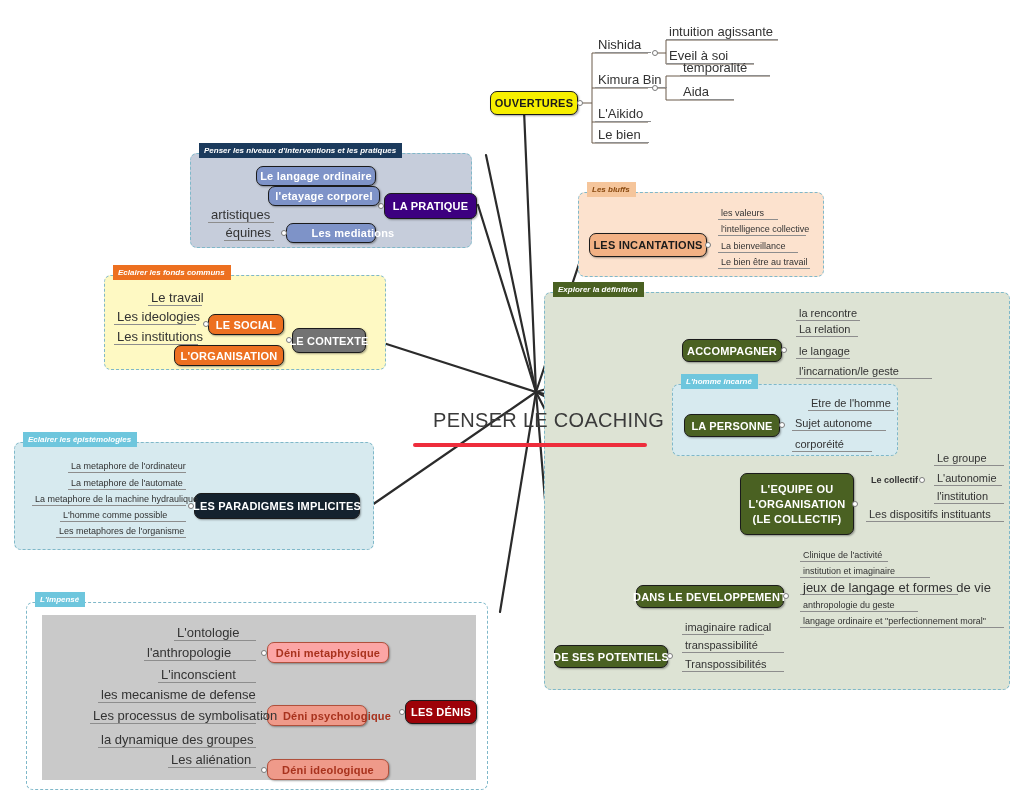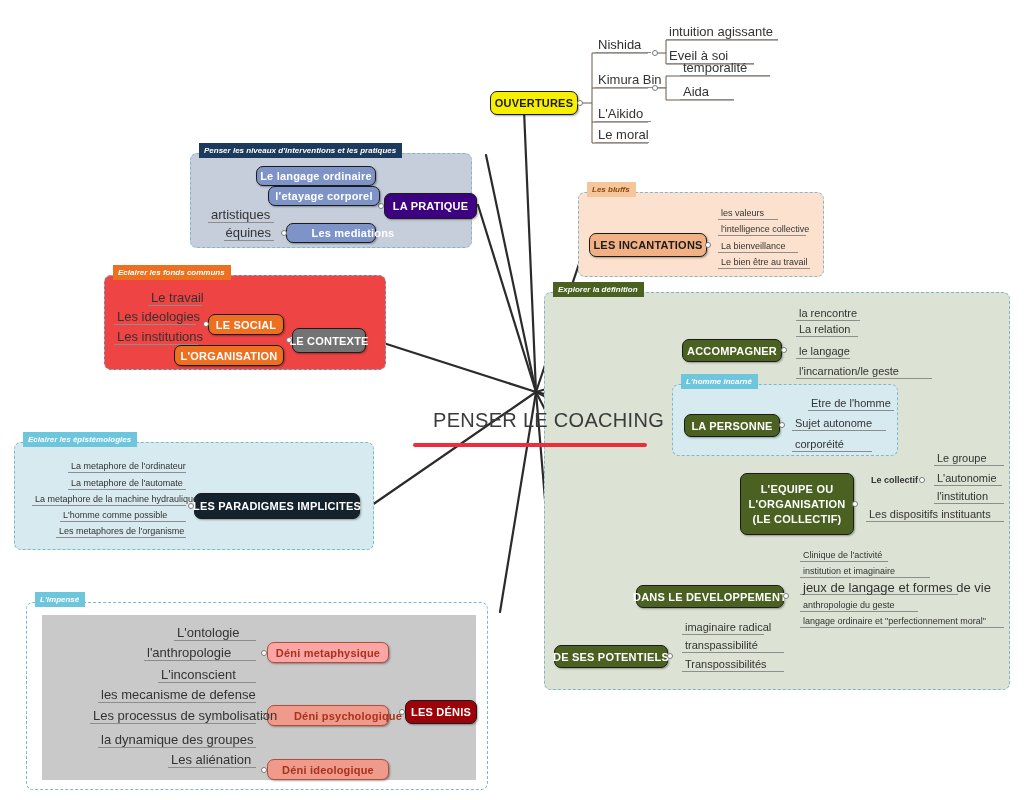--- a/index.html
+++ b/index.html
@@ -203,21 +203,21 @@
     <span>temporalité</span>
     </div>
   <div class="node leaf" style="left:680px;top:84px;width:54px;height:16px;font-size:13px;">
     <span>Aida</span>
     </div>
 
   <div class="node leaf" style="left:595px;top:106px;width:56px;height:16px;font-size:13px;">
     <span>L'Aikido</span>
     </div>
   <div class="node leaf" style="left:595px;top:127px;width:54px;height:16px;font-size:13px;">
-    <span>Le moral</span>
+    <span>Le bien</span>
     </div>
 
   <div class="panel" style="left:190px;top:153px;width:282px;height:95px;background:#c6cddb;">
     <div class="panel-title" style="background:#1b3a5c;">Penser les niveaux d'interventions et les pratiques</div>
   </div>
   <div class="node main-node" style="left:384px;top:193px;width:93px;height:26px;background:#3d0080;color:#fff;font-size:11px;">
     <span>LA PRATIQUE</span>
     </div>
   <div class="conn-dot" style="left:378px;top:203px;"></div>
 
@@ -251,21 +251,21 @@
   <div class="node leaf" style="left:718px;top:222px;width:88px;height:14px;font-size:9px;">
     <span>l'intelligence collective</span>
     </div>
   <div class="node leaf" style="left:718px;top:239px;width:80px;height:14px;font-size:9px;">
     <span>La bienveillance</span>
     </div>
   <div class="node leaf" style="left:718px;top:255px;width:92px;height:14px;font-size:9px;">
     <span>Le bien être au travail</span>
     </div>
 
-  <div class="panel" style="left:104px;top:275px;width:282px;height:95px;background:#ef4444;">
+  <div class="panel" style="left:104px;top:275px;width:282px;height:95px;background:#fef9c3;">
     <div class="panel-title" style="background:#ed7020;">Eclairer les fonds communs</div>
   </div>
   <div class="node main-node" style="left:292px;top:328px;width:74px;height:25px;background:#737373;color:#fff;font-size:11px;">
     <span>LE CONTEXTE</span>
     </div>
   <div class="conn-dot" style="left:286px;top:337px;"></div>
   <div class="node main-node" style="left:208px;top:314px;width:76px;height:21px;background:#ed7020;color:#fff;font-size:11px;border-width:1px;">
     <span>LE SOCIAL</span>
     </div>
   <div class="conn-dot" style="left:203px;top:321px;"></div>
@@ -319,21 +319,21 @@
     <span>Déni metaphysique</span>
     </div>
   <div class="conn-dot" style="left:261px;top:650px;"></div>
   <div class="node leaf" style="left:174px;top:625px;width:82px;height:16px;font-size:13px;">
     <span>L'ontologie</span>
     </div>
   <div class="node leaf" style="left:144px;top:645px;width:112px;height:16px;font-size:13px;">
     <span>l'anthropologie</span>
     </div>
 
-  <div class="node main-node" style="left:267px;top:705px;width:122px;height:21px;background:#ef9a8a;color:#a8321d;font-size:11px;border-width:1px;border-color:#b0503c;padding-left:40px;">
+  <div class="node main-node" style="left:267px;top:705px;width:100px;height:21px;background:#ef9a8a;color:#a8321d;font-size:11px;border-width:1px;border-color:#b0503c;padding-left:40px;">
     <span>Déni psychologique</span>
     </div>
   <div class="conn-dot" style="left:261px;top:713px;"></div>
   <div class="node leaf" style="left:158px;top:667px;width:98px;height:16px;font-size:13px;">
     <span>L'inconscient</span>
     </div>
   <div class="node leaf" style="left:98px;top:687px;width:158px;height:16px;font-size:13px;">
     <span>les mecanisme de defense</span>
     </div>
   <div class="node leaf" style="left:90px;top:708px;width:166px;height:16px;font-size:13px;">

